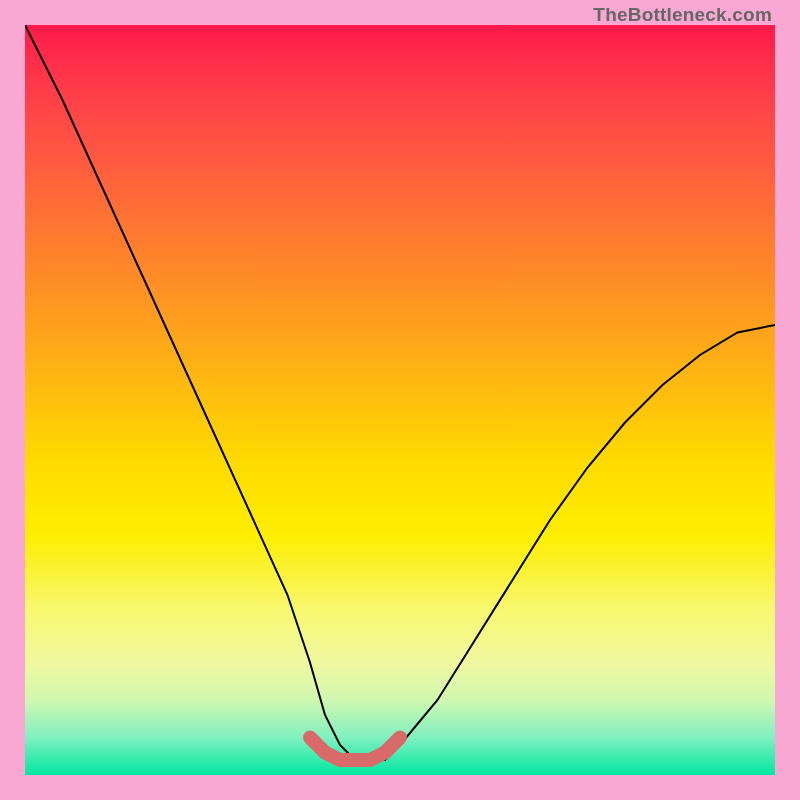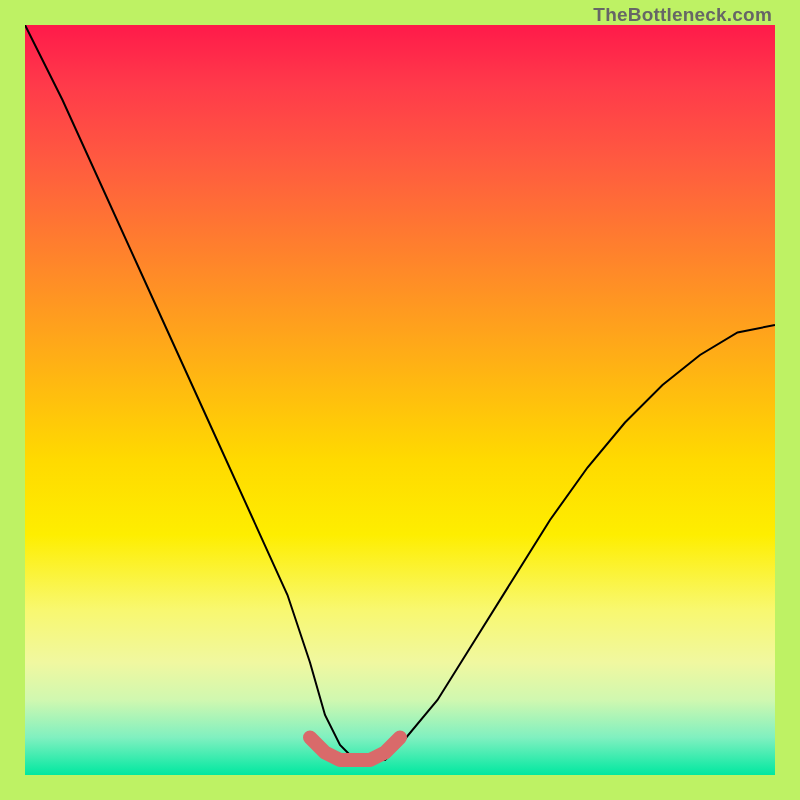--- a/index.html
+++ b/index.html
@@ -8,21 +8,21 @@
     background: #000;
     width: 800px;
     height: 800px;
     overflow: hidden;
     font-family: Arial, Helvetica, sans-serif;
   }
   .chart-container {
     position: relative;
     width: 800px;
     height: 800px;
-    background: #bef264;
+    background: #f9a8d4;
   }
   .plot-area {
     position: absolute;
     left: 25px;
     top: 25px;
     width: 750px;
     height: 750px;
     background: linear-gradient(to bottom,
       #ff1a4a 0%,
       #ff3a4a 8%,

